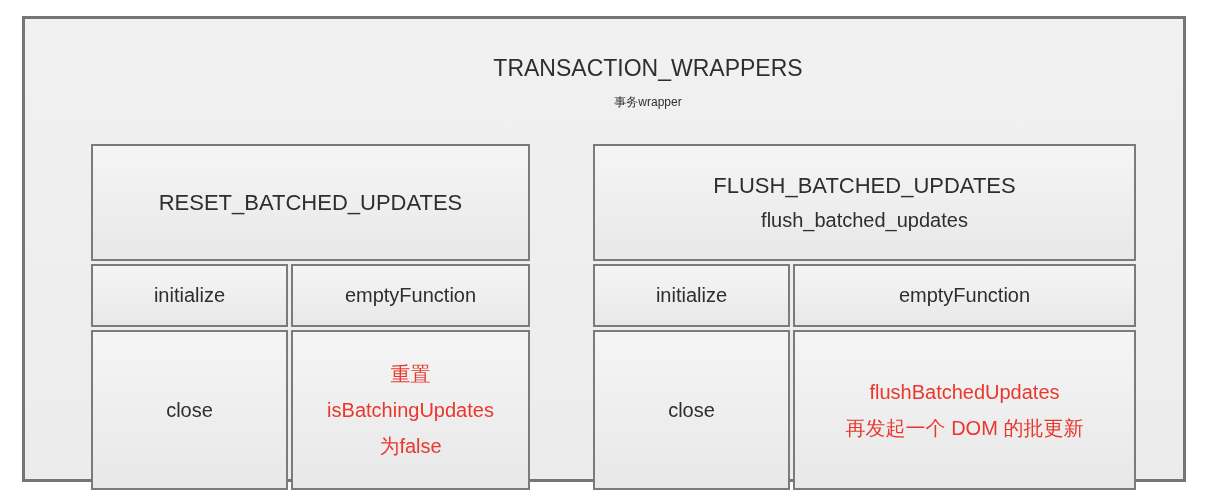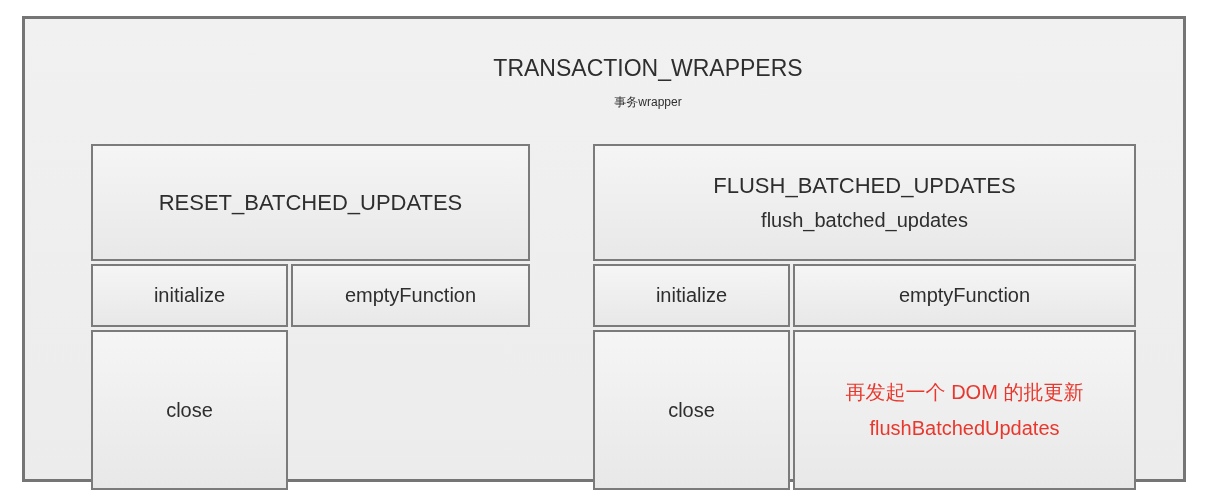--- a/index.html
+++ b/index.html
@@ -83,31 +83,36 @@
 
   <div class="wrapper-box box-left">
     <div class="cell header">
       <div class="box-name">RESET_BATCHED_UPDATES</div>
     </div>
 
     <div class="cell">initialize</div>
     <div class="cell">emptyFunction</div>
 
     <div class="cell">close</div>
+    <div class="cell value-red">
+      <div>重置</div>
+      <div>isBatchingUpdates</div>
+      <div>为false</div>
+    </div>
   </div>
 
   <div class="wrapper-box box-right">
     <div class="cell header">
       <div class="box-name">FLUSH_BATCHED_UPDATES</div>
       <div class="box-sub">flush_batched_updates</div>
     </div>
 
     <div class="cell">initialize</div>
     <div class="cell">emptyFunction</div>
 
     <div class="cell">close</div>
     <div class="cell value-red">
+      <div>flushBatchedUpdates</div>
       <div>再发起一个 DOM 的批更新</div>
-      <div>flushBatchedUpdates</div>
     </div>
   </div>
 
 </div>
 
 </body></html>

